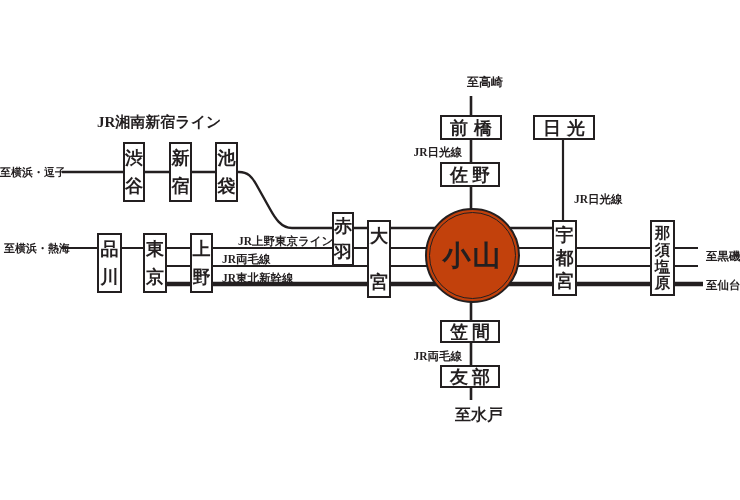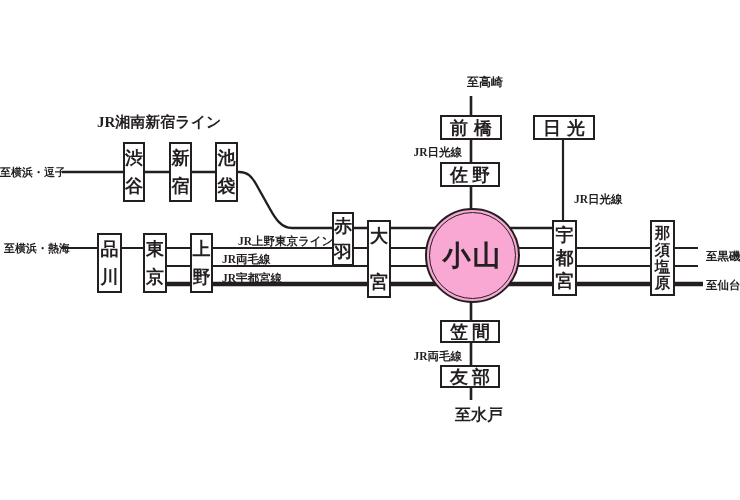--- a/index.html
+++ b/index.html
@@ -25,21 +25,21 @@
     position:absolute;z-index:2;
     font-weight:bold;font-size:11.5px;line-height:1.1;
     white-space:nowrap;
   }
   .dest{font-size:11px;}
   .r{text-align:right;}
   .c{text-align:right;}
   #hub-circle{
     position:absolute;z-index:2;left:425px;top:208px;
     width:95px;height:95px;box-sizing:border-box;
-    background:#f9a8d4;border:2px solid #231f20;border-radius:50%;
+    background:#c2410c;border:2px solid #231f20;border-radius:50%;
     display:flex;align-items:center;justify-content:center;
   }
   #hub-inner{
     position:absolute;inset:2px;border:1.5px solid #231f20;border-radius:50%;
   }
   #hub-name{
     position:relative;font-weight:bold;font-size:28px;letter-spacing:2px;line-height:1;
   }
 </style>
 </head>
@@ -53,21 +53,21 @@
     <path d="M 150 266 H 698" fill="none" stroke="#231f20" stroke-width="2.2"></path>
     <path d="M 150 284 H 703" fill="none" stroke="#231f20" stroke-width="4.6"></path>
     <path d="M 471 96 V 258" fill="none" stroke="#231f20" stroke-width="2.6"></path>
     <path d="M 563 128 V 240" fill="none" stroke="#231f20" stroke-width="2.2"></path>
     <path d="M 471 254 V 400" fill="none" stroke="#231f20" stroke-width="2.6"></path>
   </svg>
 
   <div class="label" style="left:97px;top:114px;font-size:15px;">JR湘南新宿ライン</div>
   <div class="label" style="left:238px;top:235px;">JR上野東京ライン</div>
   <div class="label" style="left:222px;top:253px;">JR両毛線</div>
-  <div class="label" style="left:222px;top:272px;">JR宇都宮線</div>
+  <div class="label" style="left:222px;top:272px;">JR東北新幹線</div>
   <div class="label r" style="left:402px;top:146px;width:60px;">JR日光線</div>
   <div class="label" style="left:574px;top:169px;margin-top:24px;">JR日光線</div>
   <div class="label r" style="left:402px;top:350px;width:60px;">JR両毛線</div>
 
   <div class="label dest r" style="left:0px;top:166px;width:58px;">至横浜・逗子</div>
   <div class="label dest r" style="left:0px;top:242px;width:70px;">至横浜・熱海</div>
   <div class="label c" style="left:443px;top:76px;width:60px;font-size:12px;">至高崎</div>
   <div class="label" style="left:706px;top:250px;">至黒磯</div>
   <div class="label" style="left:706px;top:279px;">至仙台</div>
   <div class="label c" style="left:443px;top:406px;width:60px;font-size:16px;">至水戸</div>

